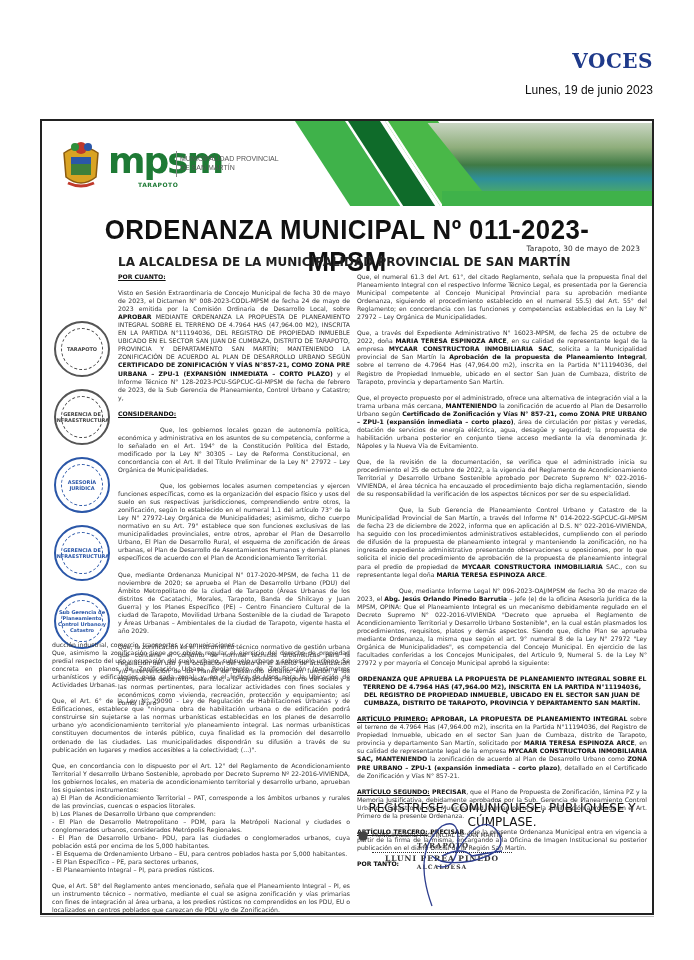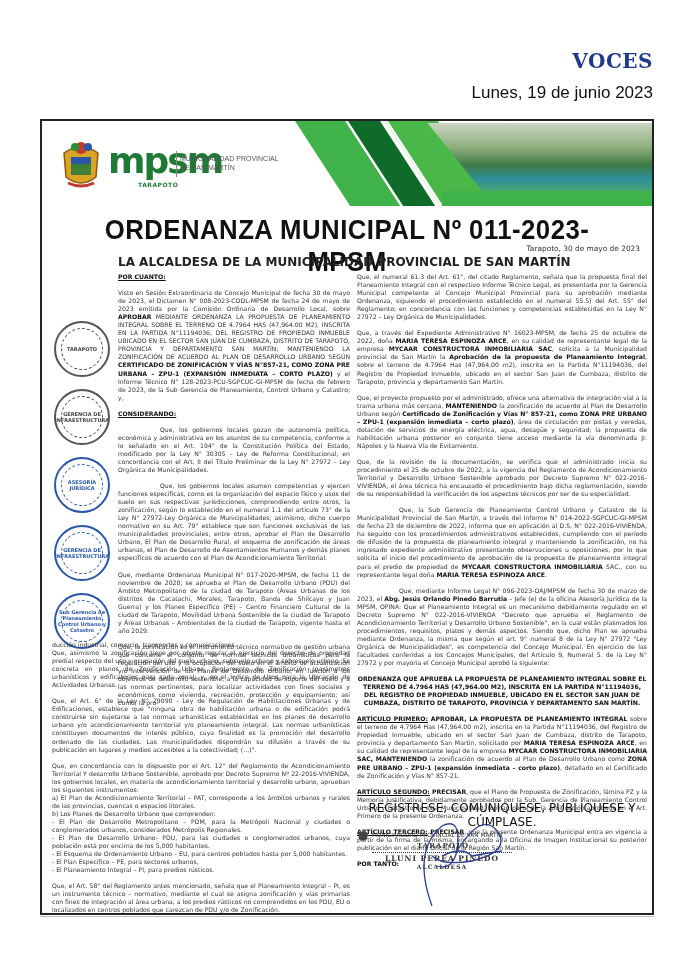--- a/index.html
+++ b/index.html
@@ -1,18 +1,18 @@
 <!DOCTYPE html>
 <html><head>
 <meta charset="utf-8">
 <style>
   html,body{margin:0;padding:0;background:#fff;}
   body{width:694px;height:960px;position:relative;overflow:hidden;font-family:"DejaVu Sans",sans-serif;color:#222;}
   .masthead-name{position:absolute;right:41px;top:49px;font-family:"DejaVu Serif",serif;font-weight:bold;font-size:20px;color:#1f3a8a;letter-spacing:0.5px;}
-  .masthead-date{position:absolute;right:41px;top:83px;font-family:"Liberation Sans",sans-serif;font-size:17px;color:#111;}
+  .masthead-date{position:absolute;right:41px;top:83px;font-family:"Liberation Sans",sans-serif;font-size:12px;color:#111;}
   .frame{position:absolute;left:40px;top:119px;width:614px;height:796px;border:2px solid #222;box-sizing:border-box;overflow:hidden;}
   .banner{position:absolute;left:0;top:0;width:610px;height:85px;background:#fff;}
   .banner .stripe1{position:absolute;left:253px;top:0;width:60px;height:85px;background:#3fb24a;transform:skewX(33deg);transform-origin:top left;}
   .banner .stripe2{position:absolute;left:303px;top:0;width:32px;height:85px;background:#0f6b2a;transform:skewX(33deg);transform-origin:top left;border-left:3px solid #fff;}
   .banner .stripe3{position:absolute;left:343px;top:0;width:50px;height:85px;background:#49b848;transform:skewX(33deg);transform-origin:top left;border-left:3px solid #fff;}
   .banner .photo{position:absolute;left:355px;top:2px;width:255px;height:70px;background:linear-gradient(180deg,#c9d6c3 0%,#8fae7c 35%,#3f7a45 60%,#2e8f9a 80%,#4aa86a 100%);clip-path:polygon(12% 0,100% 0,100% 100%,34% 100%);}
   .banner .photo-base{position:absolute;left:400px;top:70px;width:210px;height:15px;background:#3fb24a;}
   .crest{position:absolute;left:18px;top:18px;width:42px;height:52px;}
   .mpsm{position:absolute;left:66px;top:20px;font-family:"DejaVu Sans",sans-serif;font-weight:bold;font-size:36px;color:#1e7a35;letter-spacing:-2px;line-height:40px;}
   .tarapoto{position:absolute;left:96px;top:60px;font-size:6px;font-weight:bold;color:#1e7a35;letter-spacing:0.5px;}

